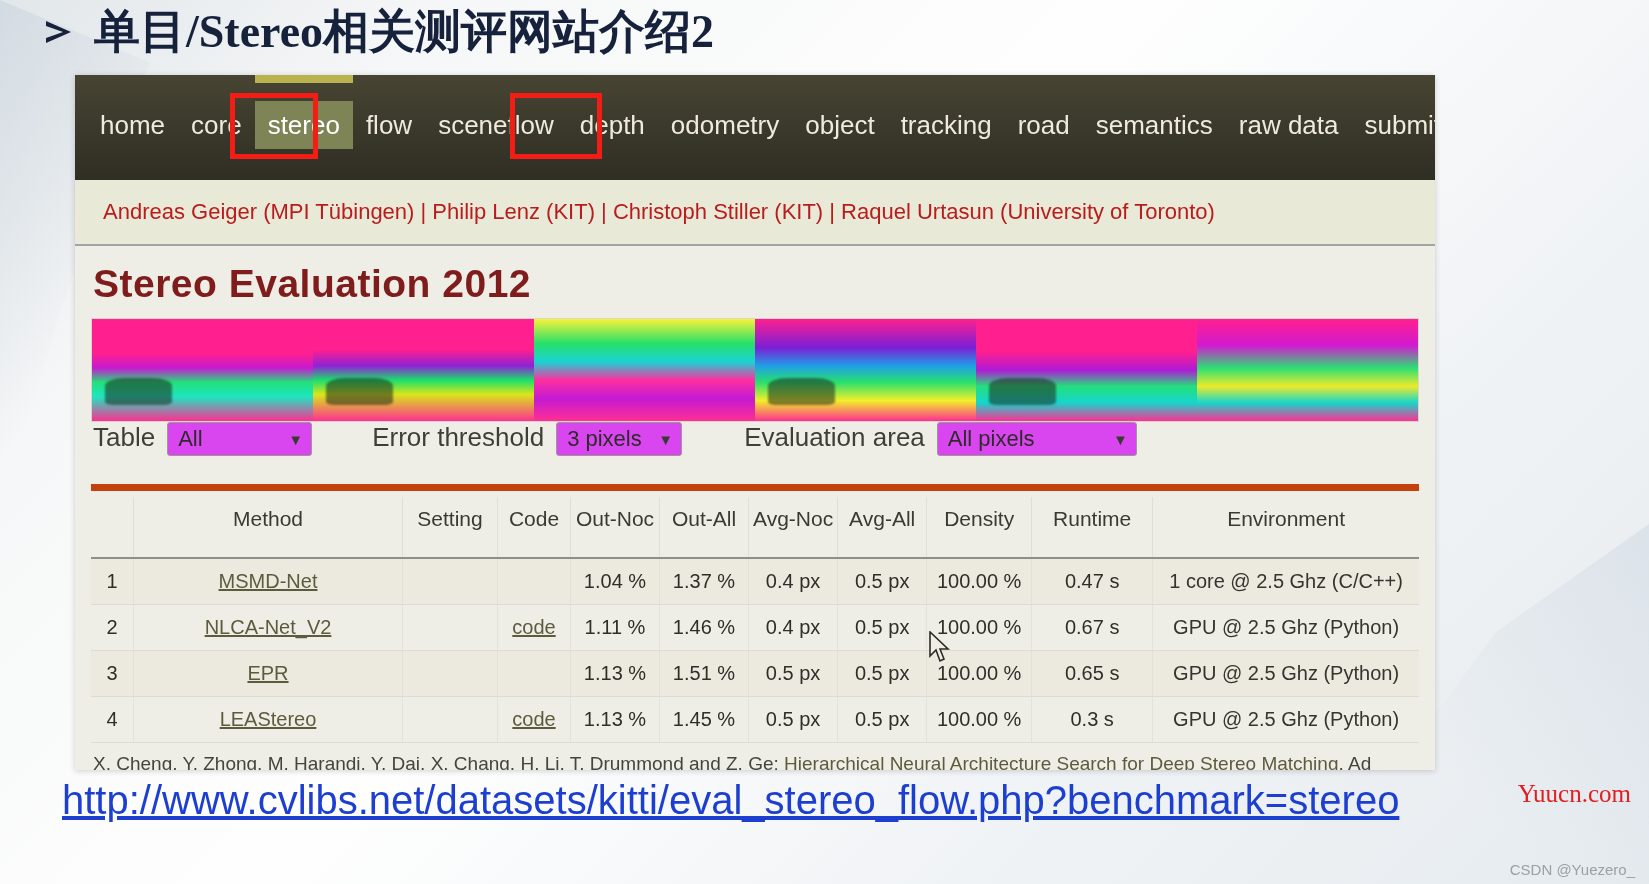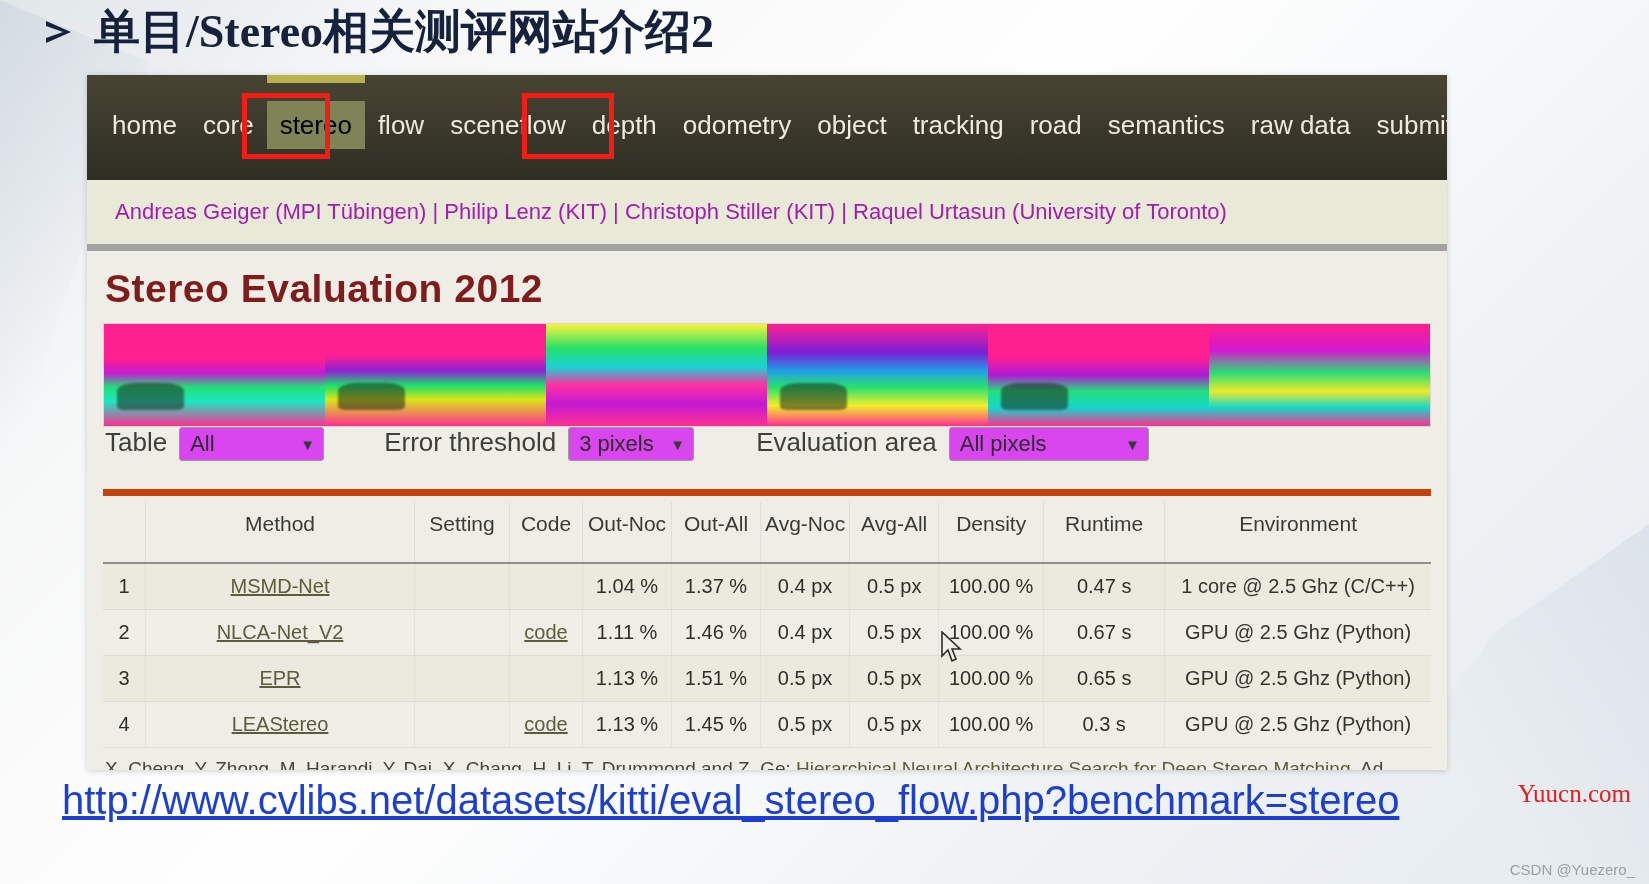--- a/index.html
+++ b/index.html
@@ -62,21 +62,21 @@
     font-size: 46px;
     line-height: 60px;
     color: #16223c;
     letter-spacing: 0px;
     white-space: nowrap;
   }
 
   
   #browser {
     position: absolute;
-    left: 87px;
+    left: 75px;
     top: 75px;
     width: 1360px;
     height: 695px;
     background: #efeee6;
     box-shadow: 0 1px 6px rgba(0,0,0,.18);
     overflow: hidden;
   }
 
   
   #navbar {
@@ -98,21 +98,21 @@
     color: #efeadd;
     font-size: 26px;
     line-height: 30px;
     padding: 9px 13px;
     white-space: nowrap;
     font-family: "Liberation Sans", sans-serif;
     cursor: pointer;
   }
   .nav-item.active {
     background: #7e8456;
-    color: #000000;
+    color: #ffffff;
   }
   .nav-item.active::before {
     content: "";
     position: absolute;
     left: 0; right: 0; top: -26px;
     height: 8px;
     background: #b9b24f;
   }
   .red-box {
     position: absolute;
@@ -123,24 +123,24 @@
   #box-stereo { left: 155px;  top: 18px; width: 88px;  height: 66px; }
   #box-depth  { left: 435px;  top: 18px; width: 92px;  height: 66px; }
 
   
   #authors {
     height: 64px;
     background: #e8e9d7;
     display: flex;
     align-items: center;
     padding-left: 28px;
-    color: #a21caf;
+    color: #b91c1c;
     font-size: 22px;
     white-space: nowrap;
-    border-bottom: 7px solid #a3a3a3;
+    border-bottom: 2px solid #a3a3a3;
   }
 
   
   #page {
     background: #efeee6;
     padding: 0 16px;
   }
   #eval-title {
     font-size: 39px;
     color: #7f1d1d;

